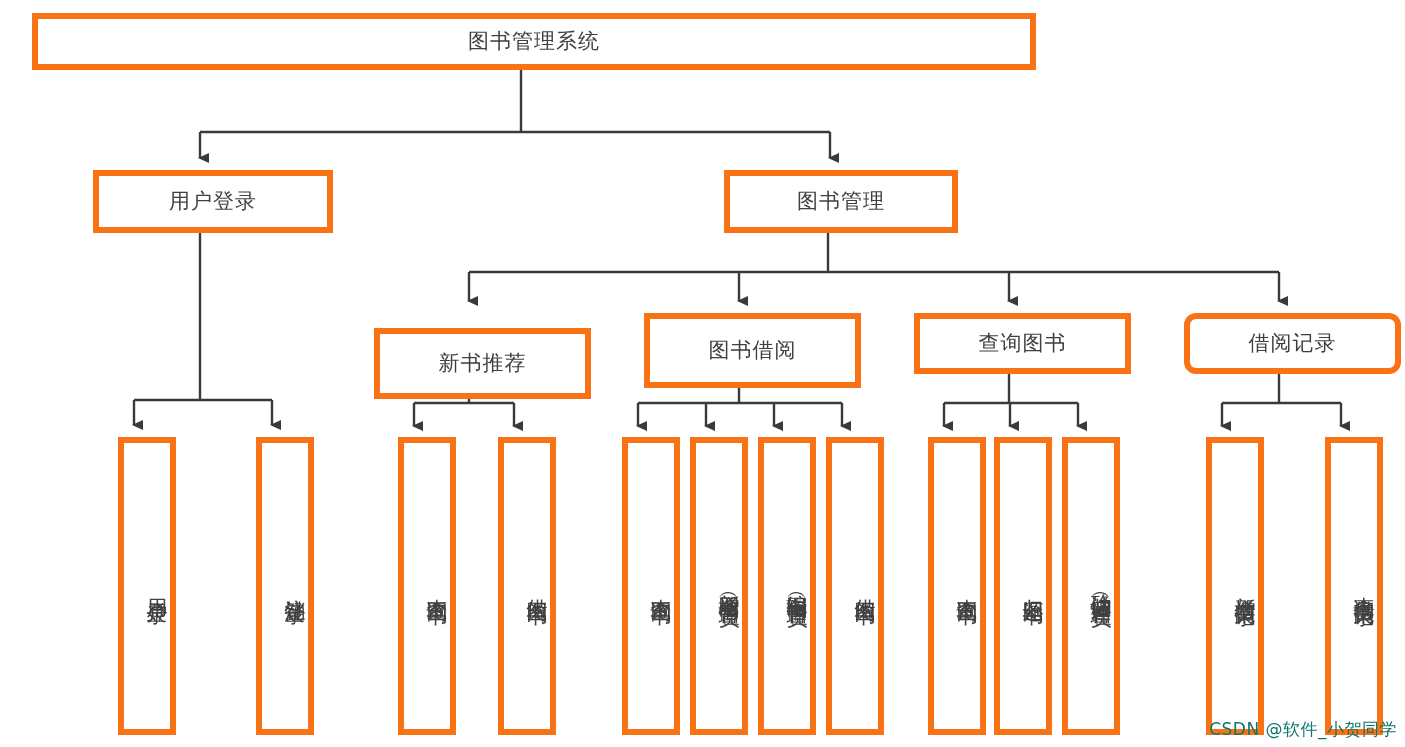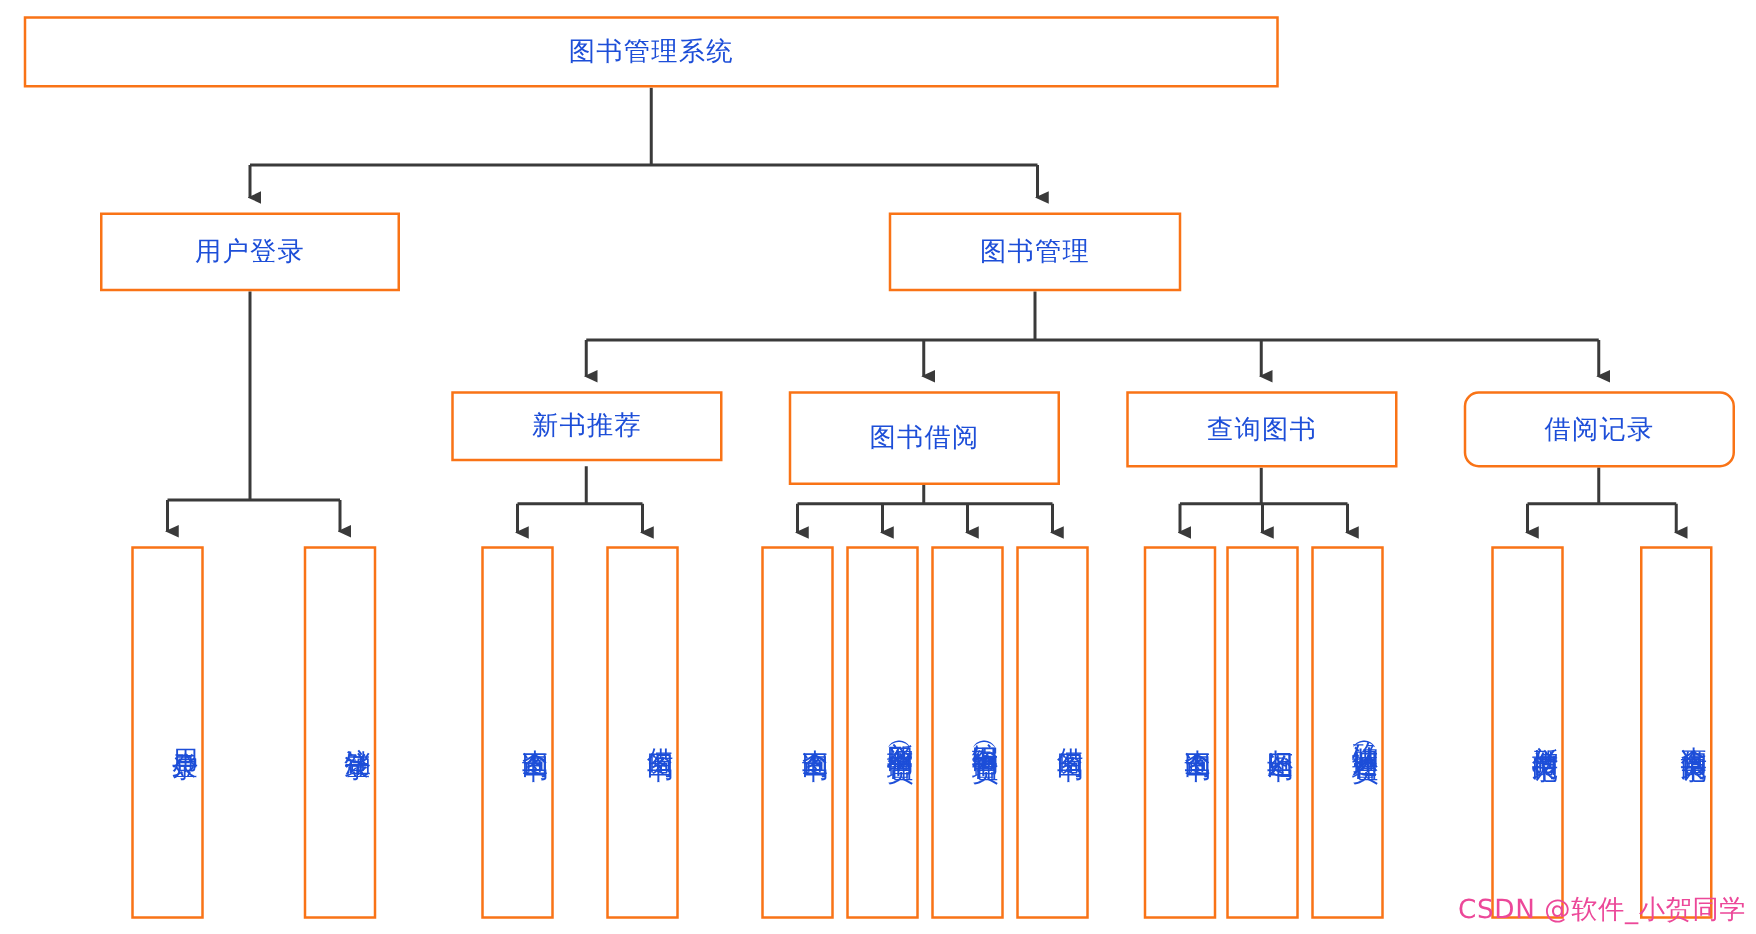--- a/index.html
+++ b/index.html
@@ -21,28 +21,29 @@
     position: absolute;
     left: 0;
     top: 0;
     width: 1405px;
     height: 747px;
     pointer-events: none;
   }
   .node {
     position: absolute;
     box-sizing: border-box;
-    border: 2px solid #f97316;
+    border: 6px solid #f97316;
     background: #ffffff;
     display: flex;
     align-items: center;
     justify-content: center;
     text-align: center;
-    color: #1d4ed8;
+    color: #404040;
     z-index: 2;
+    margin-left: 13px;
   }
   .node.h {
     font-size: 21px;
     line-height: 1.2;
     letter-spacing: 1px;
   }
   .node.v {
     writing-mode: vertical-rl;
     text-orientation: upright;
     font-size: 21px;
@@ -54,22 +55,22 @@
   }
   .node.v .lbl {
     writing-mode: vertical-rl;
     text-orientation: upright;
     display: block;
   }
   .watermark {
     position: absolute;
     right: 8px;
     bottom: 6px;
-    font-size: 21px;
-    color: #ec4899;
+    font-size: 17px;
+    color: #0f766e;
     letter-spacing: 0.5px;
     z-index: 5;
     white-space: nowrap;
     margin-top: 20px;
   }
 </style>
 </head>
 <body>
 
 <div id="canvas">
@@ -129,21 +130,21 @@
   </div>
 
   <div class="node h" style="left:80px; top:170px; width:240px; height:63px;">
     <span class="lbl">用户登录</span>
   </div>
 
   <div class="node h" style="left:711px; top:170px; width:234px; height:63px;">
     <span class="lbl">图书管理</span>
   </div>
 
-  <div class="node h" style="left:361px; top:313px; width:217px; height:56px;">
+  <div class="node h" style="left:361px; top:328px; width:217px; height:71px;">
     <span class="lbl">新书推荐</span>
   </div>
 
   <div class="node h" style="left:631px; top:313px; width:217px; height:75px;">
     <span class="lbl">图书借阅</span>
   </div>
 
   <div class="node h" style="left:901px; top:313px; width:217px; height:61px;">
     <span class="lbl">查询图书</span>
   </div>

